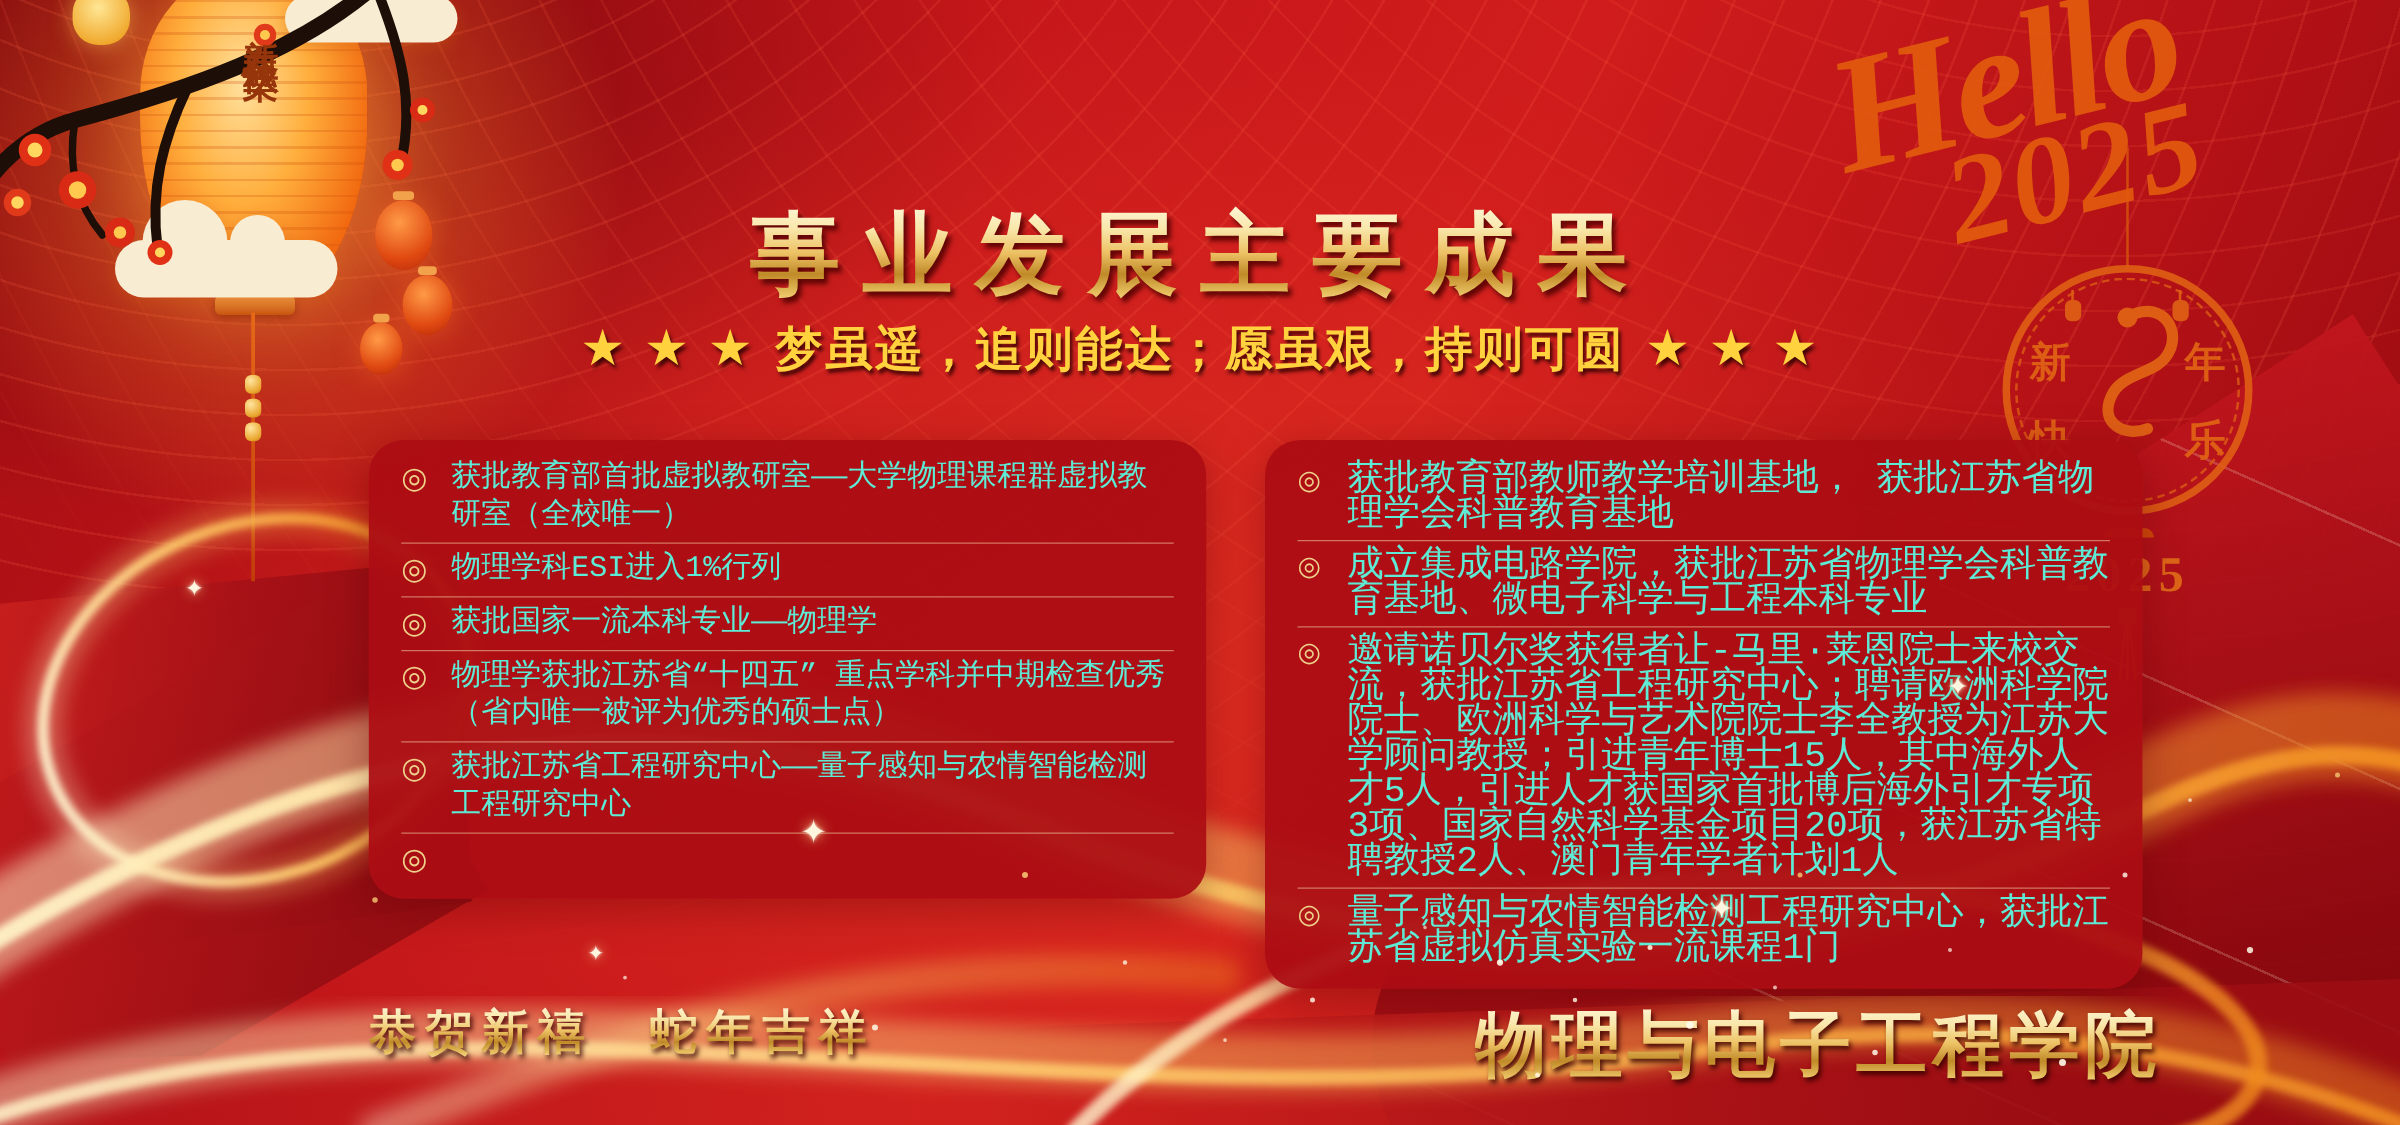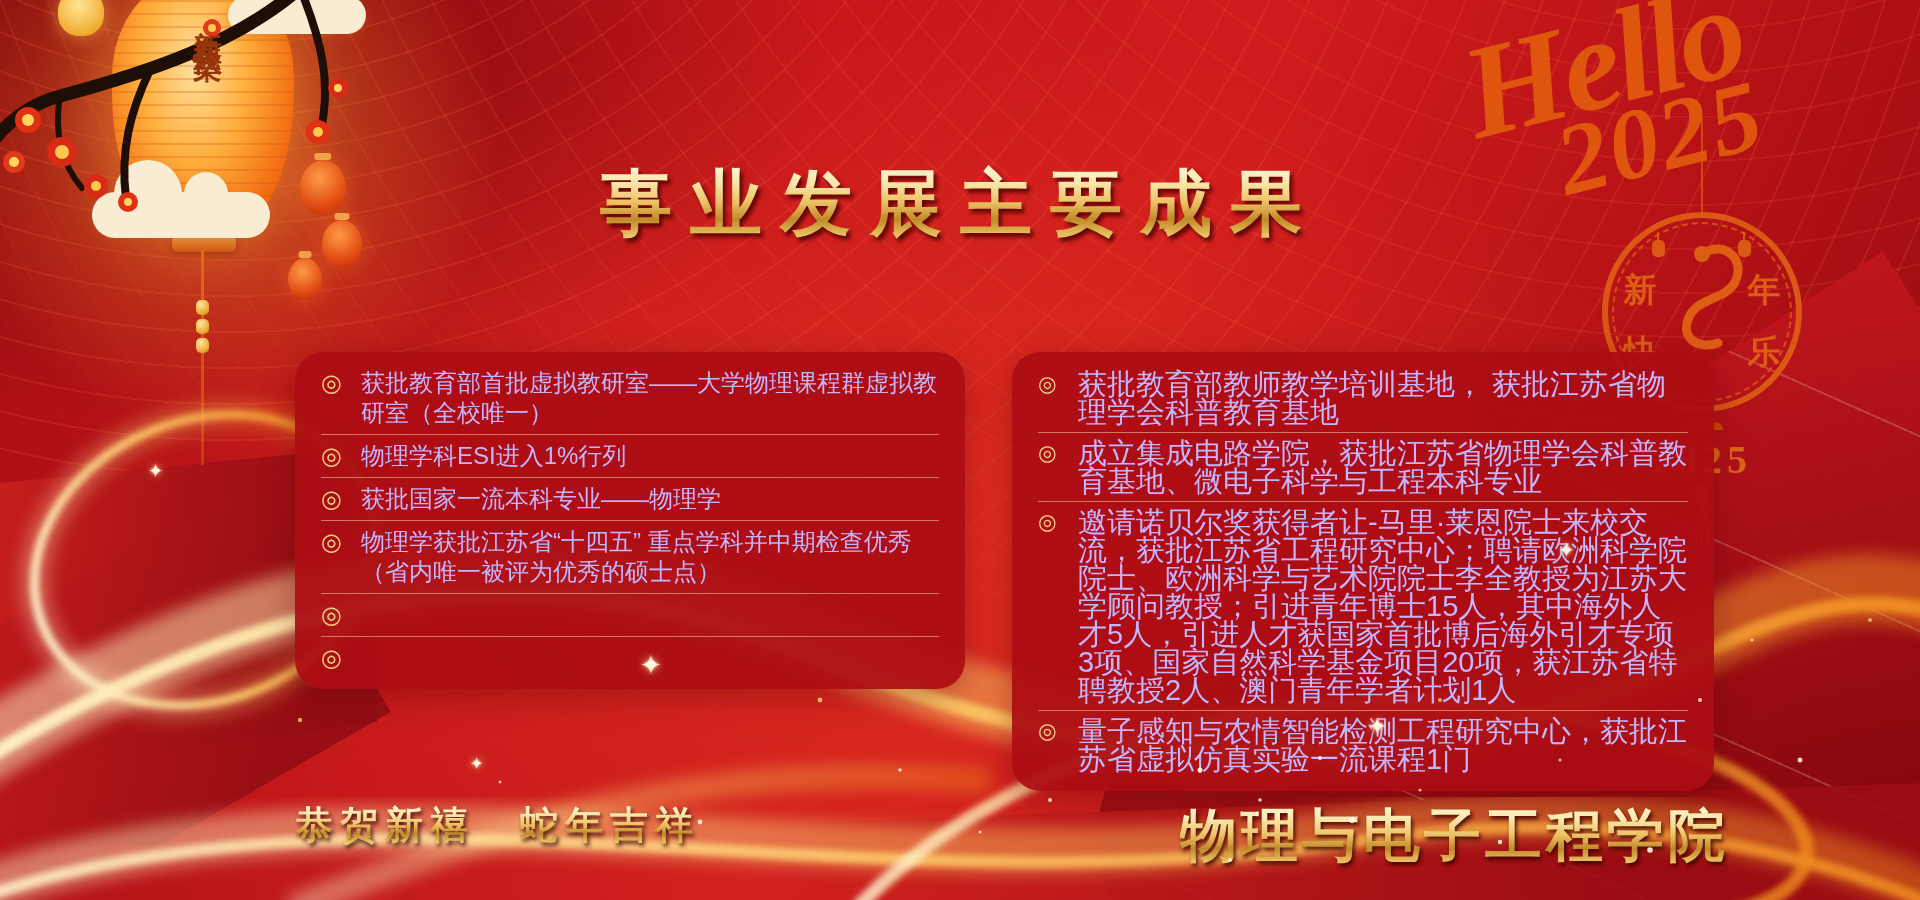--- a/index.html
+++ b/index.html
@@ -138,21 +138,21 @@
   }
   .subtitle .stars{font-size:40px; margin:0 16px; color:#ffd23e;}
   
   .panel{position:absolute; background:rgba(171,13,19,.94); border-radius:28px;
     box-shadow:0 8px 32px rgba(90,0,0,.35); z-index:10;}
   .panel-left{left:295px; top:352px; width:618px; padding:10px 26px;}
   .panel-right{left:1012px; top:352px; width:650px; padding:12px 26px;}
   .item{display:flex; padding:6px 0;}
   .item + .item{border-top:1px solid rgba(247,224,176,.5);}
   .bullet{flex:0 0 40px; width:40px; color:#edd08a;}
-  .item-text{flex:1; color:#c4b5fd;}
+  .item-text{flex:1; color:#5eead4;font-family:Liberation Mono, monospace;}
   .panel-left .bullet{font-size:24px; line-height:30px;}
   .panel-left .item-text{font-size:24px; line-height:30px;}
   .panel-right .bullet{font-size:21.5px; line-height:28px;}
   .panel-right .item-text{font-size:29px; line-height:28px;}
   
   .footer-left{
     position:absolute; left:295px; top:800px; z-index:11;
     font-family:"Liberation Serif","DejaVu Serif",serif;
     font-size:38px; font-weight:700; letter-spacing:7px;
     filter:drop-shadow(2px 3px 2px rgba(60,0,0,.9));
@@ -272,40 +272,44 @@
       <path d="M-60,905 C350,740 850,905 1350,830 C1600,792 1790,830 1960,905" stroke-width="46" opacity=".45" filter="url(#b8)"></path>
       <path d="M-60,912 C350,752 850,915 1350,842 C1600,805 1790,842 1960,915" stroke-width="12" opacity=".85" filter="url(#b3)"></path>
       <ellipse cx="205" cy="560" rx="175" ry="140" stroke-width="30" opacity=".3" filter="url(#b8)" transform="rotate(-22 205 560)"></ellipse>
       <ellipse cx="205" cy="560" rx="175" ry="140" stroke-width="9" opacity=".9" filter="url(#b3)" transform="rotate(-22 205 560)"></ellipse>
       <path d="M860,905 C1060,700 1460,640 1730,770 C1845,828 1830,905 1690,920" stroke-width="14" opacity=".8" filter="url(#b3)"></path>
       <path d="M300,905 C520,820 700,760 980,780" stroke-width="26" opacity=".4" filter="url(#b8)"></path>
     </g>
   </svg>
 
   <div class="title goldtext">事业发展主要成果</div>
+  <div class="subtitle">
+    <span class="stars">★ ★ ★</span><span>梦虽遥，追则能达；愿虽艰，持则可圆</span><span class="stars">★ ★ ★</span>
+  </div>
 
   <div class="panel panel-left">
     <div class="item">
       <span class="bullet">◎</span>
       <span class="item-text">获批教育部首批虚拟教研室——大学物理课程群虚拟教研室（全校唯一）</span>
     </div>
     <div class="item">
       <span class="bullet">◎</span>
       <span class="item-text">物理学科ESI进入1%行列</span>
     </div>
     <div class="item">
       <span class="bullet">◎</span>
       <span class="item-text">获批国家一流本科专业——物理学</span>
     </div>
     <div class="item">
       <span class="bullet">◎</span>
       <span class="item-text">物理学获批江苏省“十四五” 重点学科并中期检查优秀（省内唯一被评为优秀的硕士点）</span>
     </div>
     <div class="item">
       <span class="bullet">◎</span>
+      <span class="item-text">获批江苏省工程研究中心——量子感知与农情智能检测工程研究中心</span>
     </div>
     <div class="item">
       <span class="bullet">◎</span>
     </div>
   </div>
 
   <div class="panel panel-right">
     <div class="item">
       <span class="bullet">◎</span>
       <span class="item-text">获批教育部教师教学培训基地， 获批江苏省物理学会科普教育基地</span>

